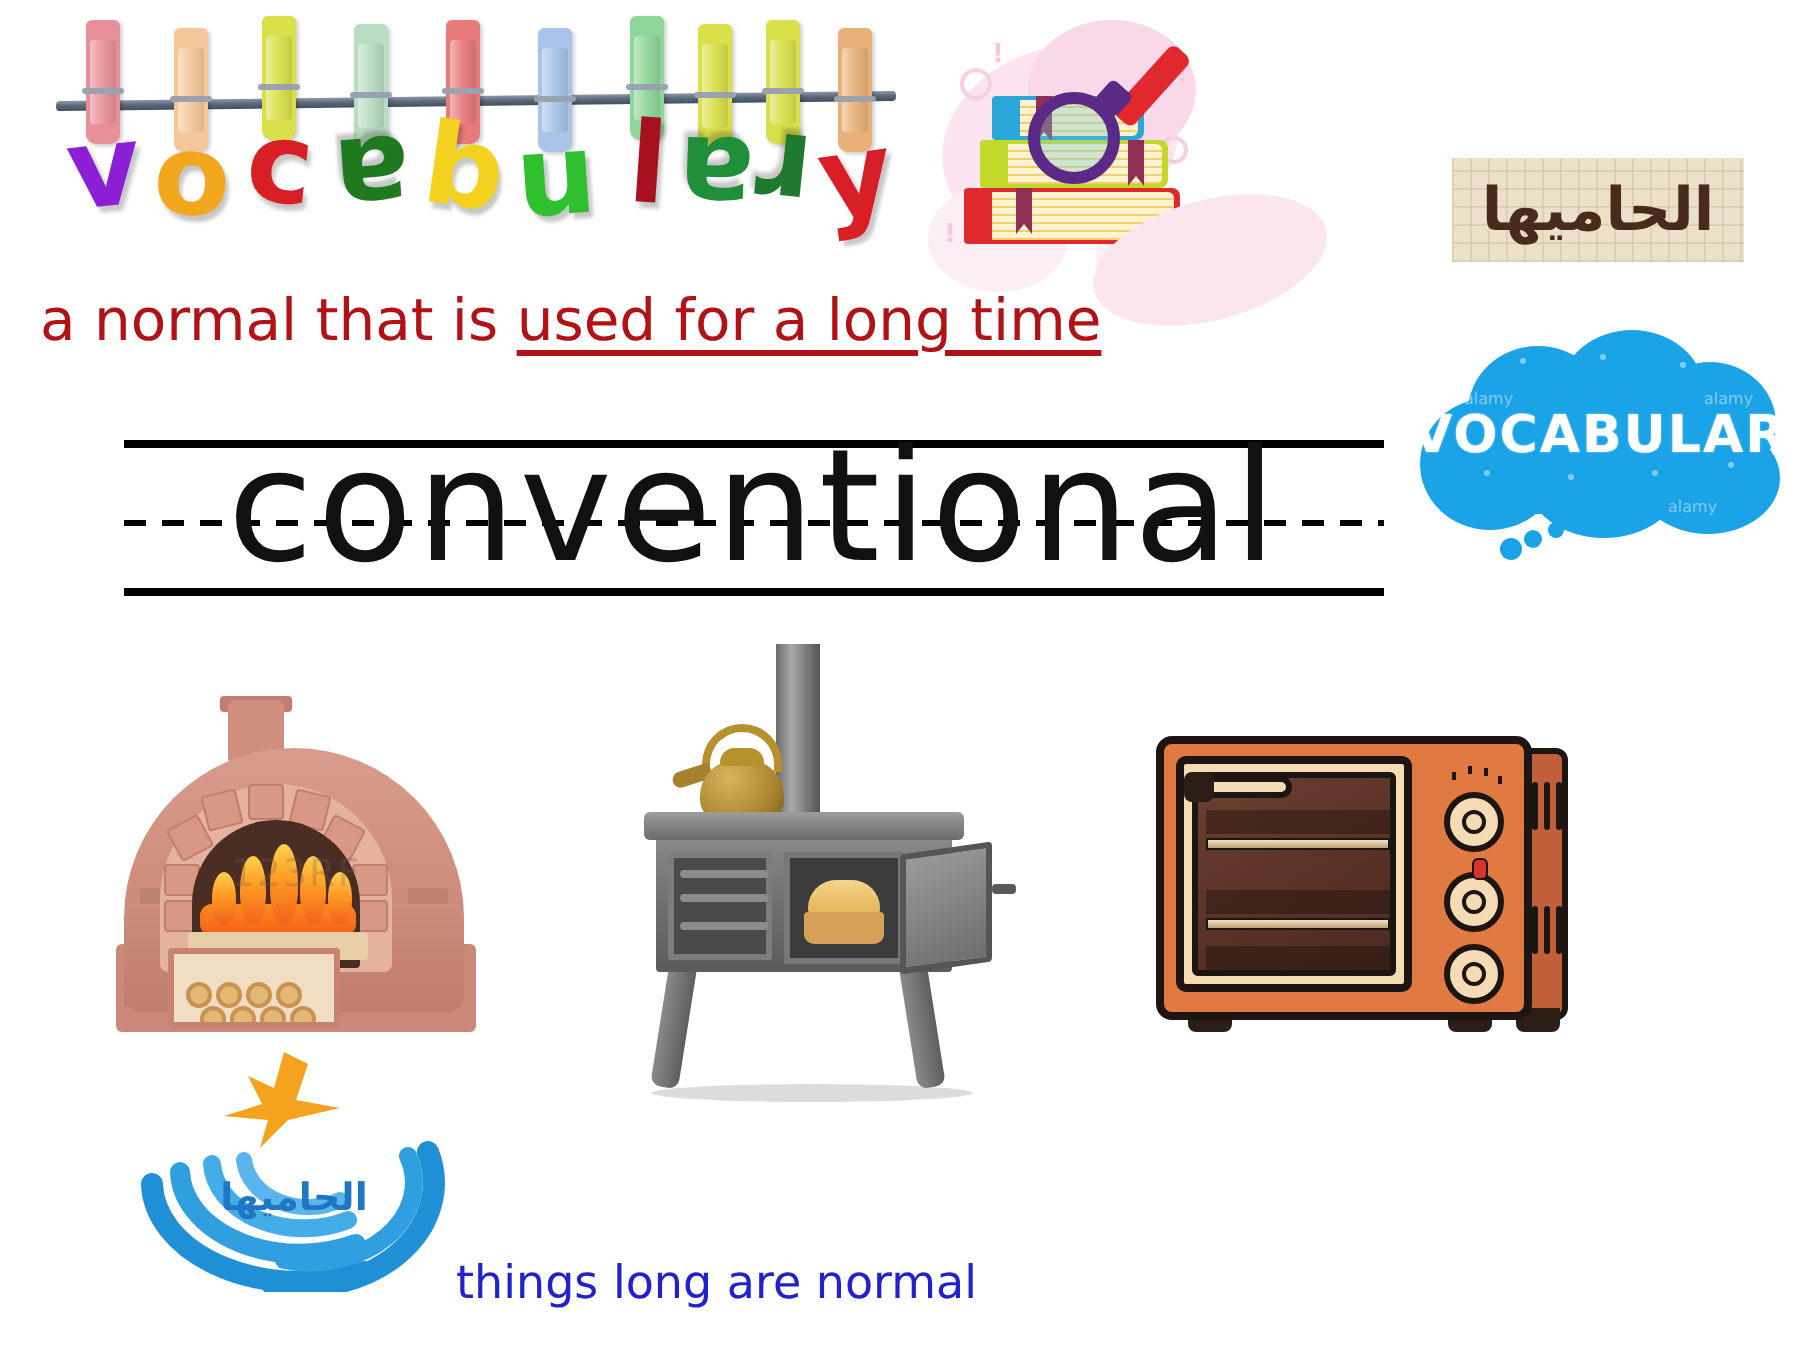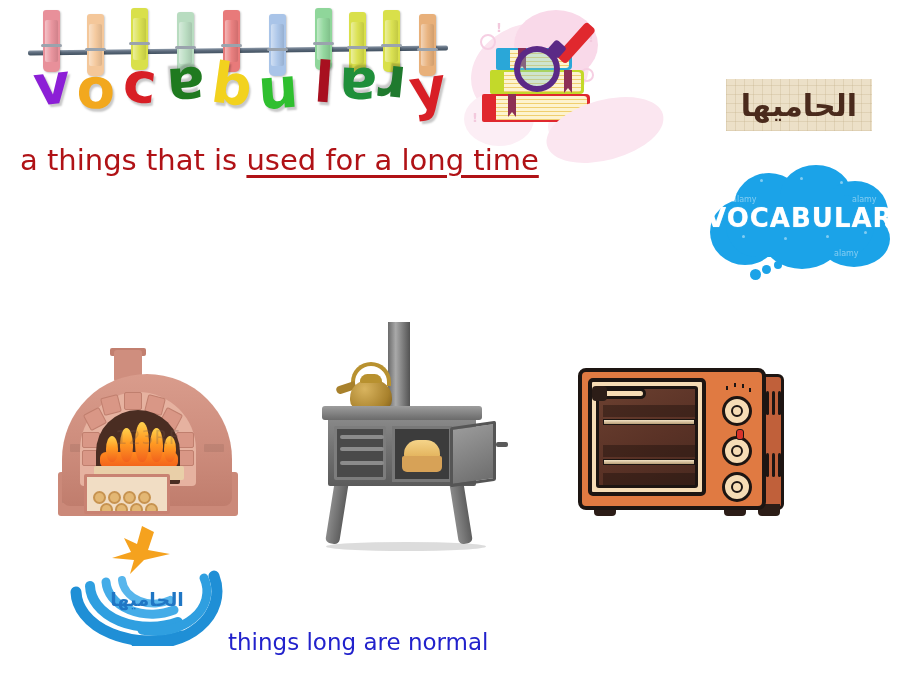--- a/index.html
+++ b/index.html
@@ -888,23 +888,29 @@
     <div class="cloud-speck" style="left:158px;top:66px;"></div>
 
     <div id="vocab-cloud-text">VOCABULARY</div>
 
     <div class="cloud-dot" style="left:44px;top:104px;width:11px;height:11px;"></div>
     <div class="cloud-dot" style="left:56px;top:100px;width:9px; height:9px;"></div>
     <div class="cloud-dot" style="left:68px;top:96px; width:8px; height:8px;"></div>
   </div>
 
   <div id="definition-line">
-    <span>a things that is </span><span class="underlined">used for a long time</span>
+    <span>a normal that is </span><span class="underlined">used for a long time</span>
   </div>
 
+  <div id="writing-block">
+    <div id="line-top"></div>
+    <div id="line-mid"></div>
+    <div id="line-base"></div>
+    <div id="practice-word">conventional</div>
+  </div>
 
   <div id="clay-oven">
     <div id="clay-base-block"></div>
     <div class="clay-wall-brick" style="left:4px;  top:132px;width:22px;height:9px;"></div>
     <div class="clay-wall-brick" style="left:4px;  top:146px;width:16px;height:9px;"></div>
     <div class="clay-wall-brick" style="left:150px;top:132px;width:22px;height:9px;"></div>
     <div class="clay-wall-brick" style="left:154px;top:146px;width:18px;height:9px;"></div>
     <div id="clay-chimney-cap"></div>
     <div id="clay-chimney"></div>
     <div id="clay-dome"></div>

